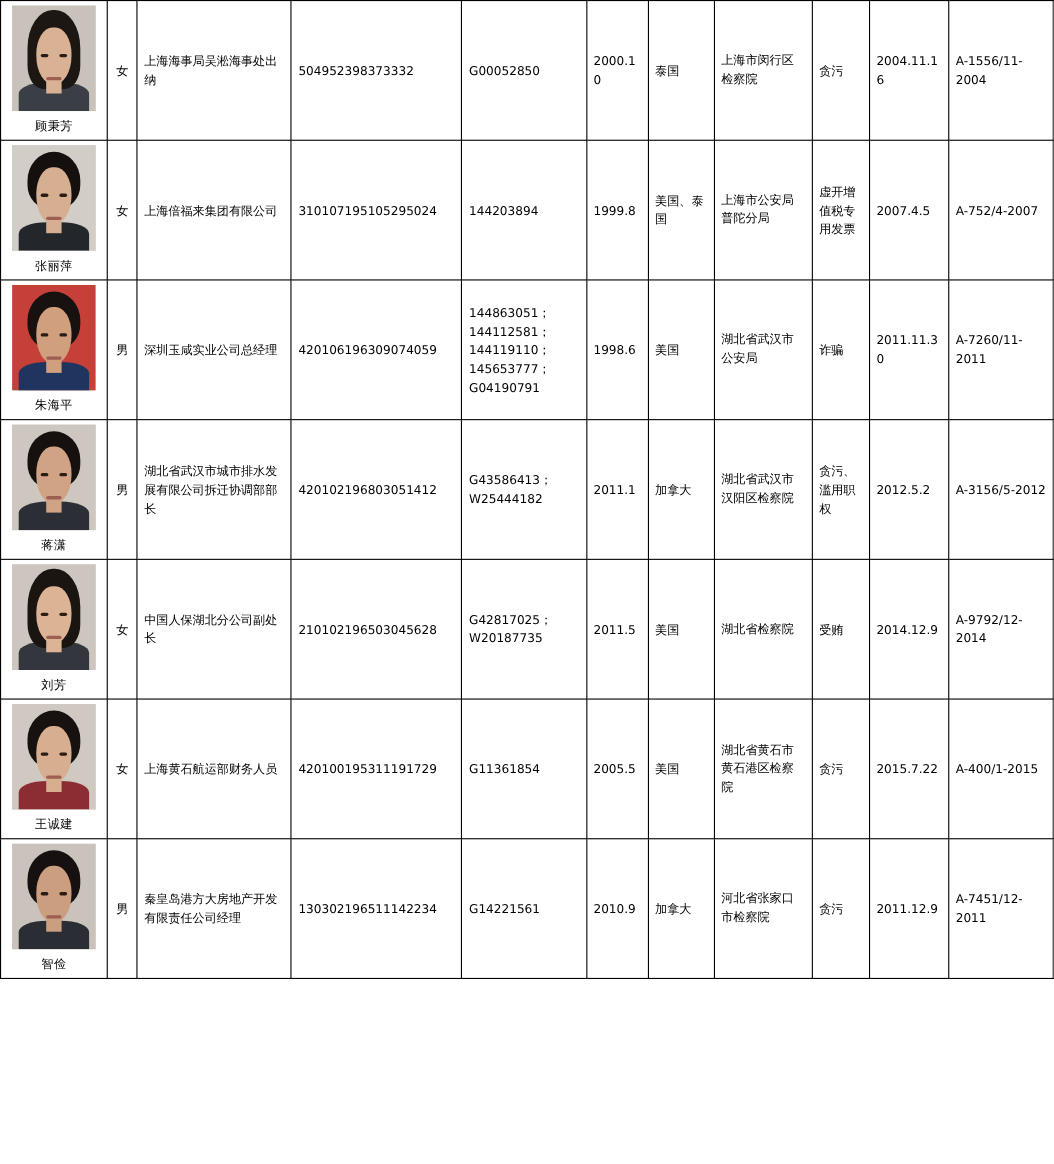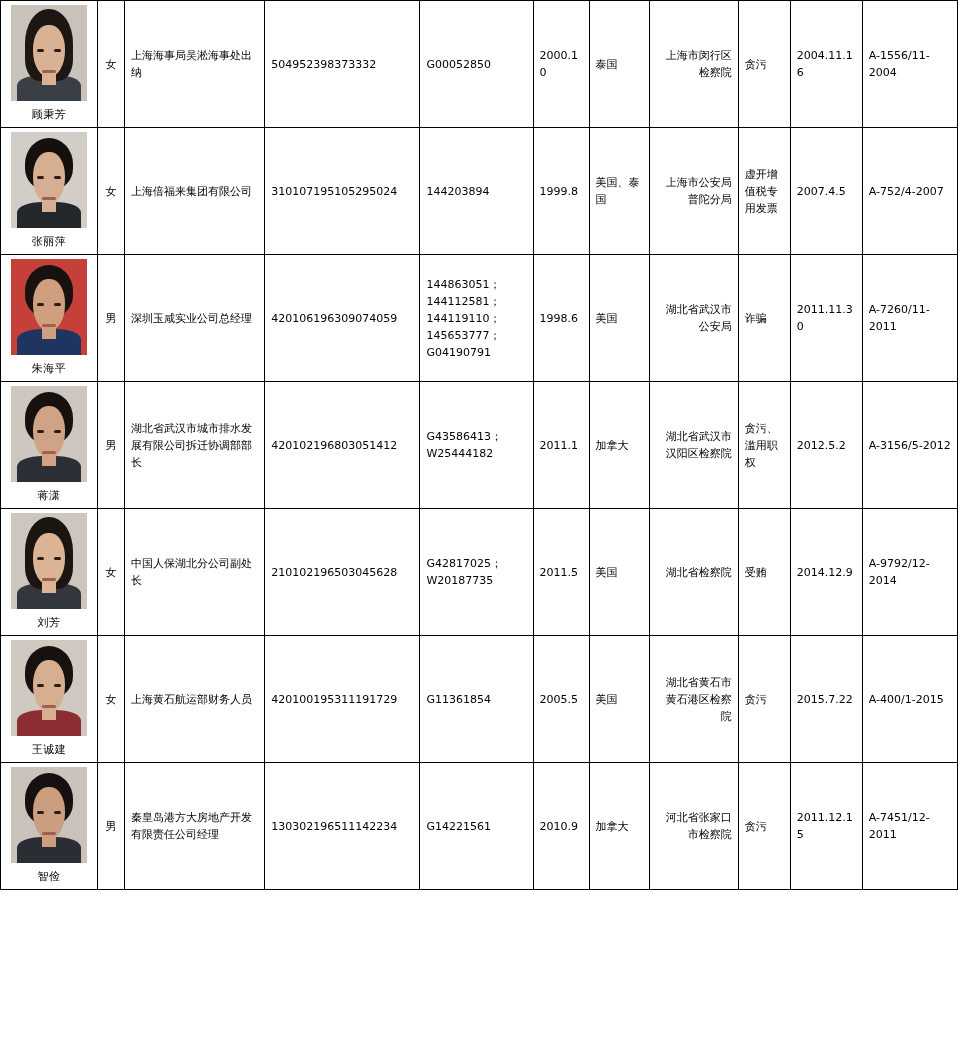--- a/index.html
+++ b/index.html
@@ -91,21 +91,21 @@
     color:#000;
     text-align:center;
     letter-spacing:0.5px;
   }
   .cell-sex{text-align:center;}
   .cell-post{text-align:left;}
   .cell-id{text-align:left;font-size:10.5px;}
   .cell-passport{text-align:left;font-size:10.5px;white-space:pre-line;}
   .cell-date{text-align:left;}
   .cell-country{text-align:left;}
-  .cell-organ{text-align:right;font-family:Liberation Serif, serif;}
+  .cell-organ{text-align:left;font-family:Liberation Serif, serif;}
   .cell-charge{text-align:left;}
   .cell-issue{text-align:left;}
   .cell-number{text-align:left;}
 </style>
 </head>
 <body>
 
 <table id="wanted-table">
   <colgroup>
     <col class="c-photo">
@@ -292,17 +292,17 @@
           <span class="name">智俭</span>
         </td>
         <td class="cell-sex">男</td>
         <td class="cell-post">秦皇岛港方大房地产开发有限责任公司经理</td>
         <td class="cell-id">130302196511142234</td>
         <td class="cell-passport">G14221561</td>
         <td class="cell-date">2010.9</td>
         <td class="cell-country">加拿大</td>
         <td class="cell-organ">河北省张家口市检察院</td>
         <td class="cell-charge">贪污</td>
-        <td class="cell-issue">2011.12.15</td>
+        <td class="cell-issue">2011.12.9</td>
         <td class="cell-number">A-7451/12-2011</td>
       </tr>
     </tbody>
 </table>
 
 </body></html>

